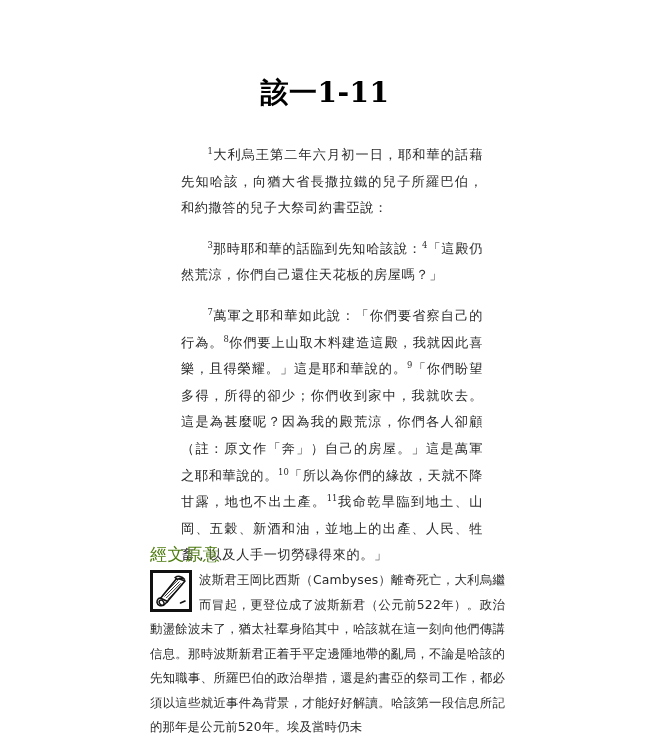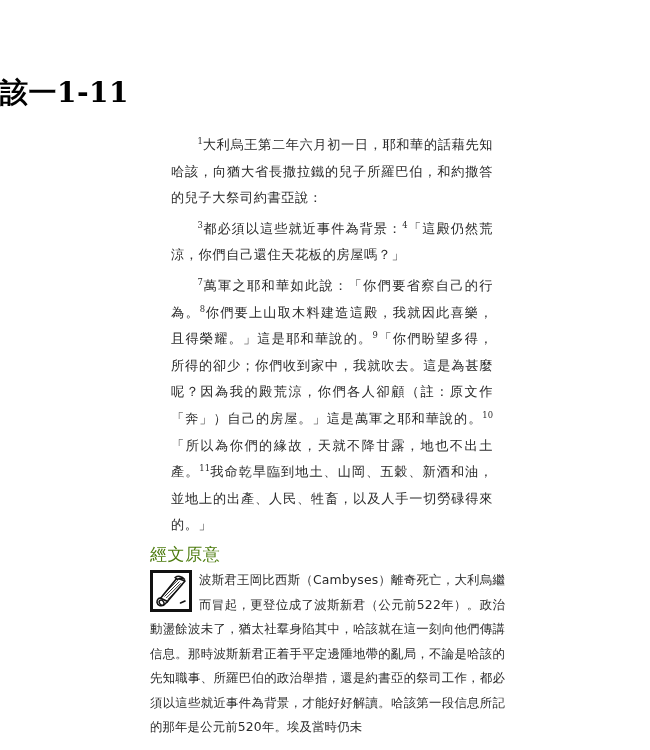--- a/index.html
+++ b/index.html
@@ -25,21 +25,21 @@
     height: 750px;
     background: #ffffff;
   }
 
   
   .chapter-title {
     position: absolute;
     top: 76px;
     left: 0;
     width: 650px;
-    text-align: left;
+    text-align: center;
     font-family: "DejaVu Serif", "Liberation Serif", serif;
     font-weight: bold;
     font-size: 28px;
     line-height: 34px;
     letter-spacing: 0.5px;
     color: #000000;
     white-space: nowrap;
   }
 
   
@@ -49,21 +49,21 @@
     left: 167px;
     width: 330px;
     font-family: "DejaVu Serif", "Liberation Serif", serif;
     font-size: 13.2px;
     line-height: 26.6px;
     color: #2a2a2a;
     text-align: justify;
     text-justify: inter-character;
   }
   .scripture p {
-    margin: 4px;
+    margin: 14px;
     text-indent: 2em;
     letter-spacing: 0.6px;
   }
   .vnum {
     font-size: 8.4px;
     vertical-align: super;
     line-height: 0;
     letter-spacing: 0;
     font-family: "DejaVu Serif", "Liberation Serif", serif;
   }
@@ -116,21 +116,21 @@
   <div class="chapter-title">該一1-11</div>
 
   <div class="scripture">
 
     <p>
       <span class="vnum">1</span><span>大利烏王第二年六月初一日，耶和華的話藉先知哈該，向猶大省長撒拉鐵的兒子所羅巴伯，和約撒答的兒子大祭司約書亞說：</span>
     </p>
 
 
     <p>
-      <span class="vnum">3</span><span>都必須以這些就近事件為背景：</span><span class="vnum">4</span><span>「這殿仍然荒涼，你們自己還住天花板的房屋嗎？」</span>
+      <span class="vnum">3</span><span>那時耶和華的話臨到先知哈該說：</span><span class="vnum">4</span><span>「這殿仍然荒涼，你們自己還住天花板的房屋嗎？」</span>
     </p>
 
 
     <p>
       <span class="vnum">7</span><span>萬軍之耶和華如此說：「你們要省察自己的行為。</span><span class="vnum">8</span><span>你們要上山取木料建造這殿，我就因此喜樂，且得榮耀。」這是耶和華說的。</span><span class="vnum">9</span><span>「你們盼望多得，所得的卻少；你們收到家中，我就吹去。這是為甚麼呢？因為我的殿荒涼，你們各人卻顧（註：原文作「奔」）自己的房屋。」這是萬軍之耶和華說的。</span><span class="vnum">10</span><span>「所以為你們的緣故，天就不降甘露，地也不出土產。</span><span class="vnum">11</span><span>我命乾旱臨到地土、山岡、五穀、新酒和油，並地上的出產、人民、牲畜，以及人手一切勞碌得來的。」</span>
     </p>
 
   </div>
 
   <div class="commentary">

